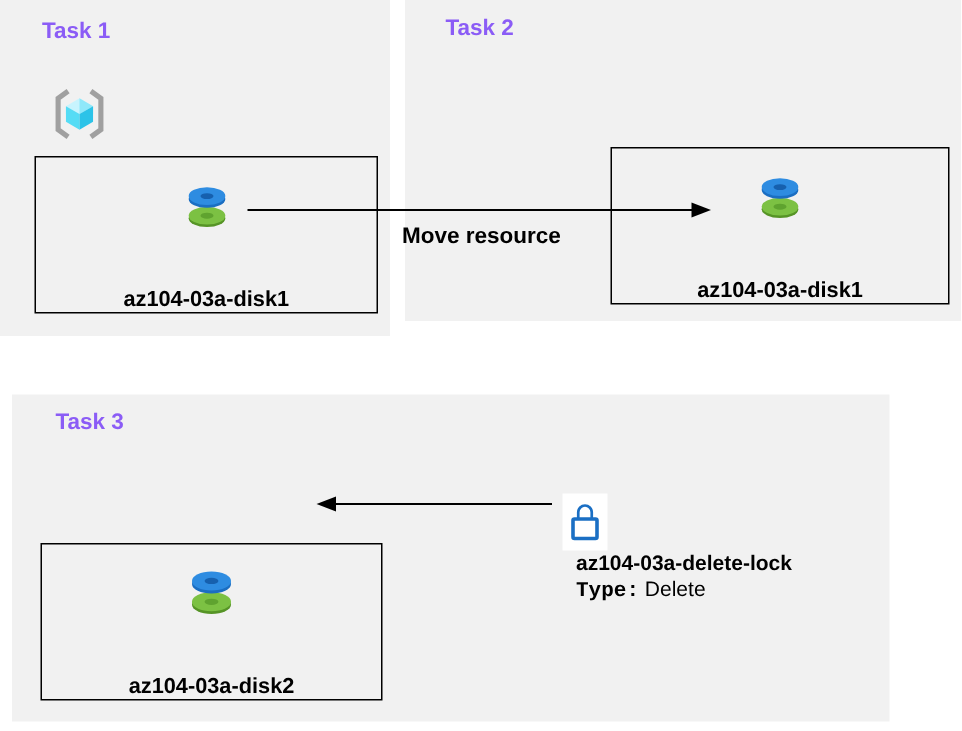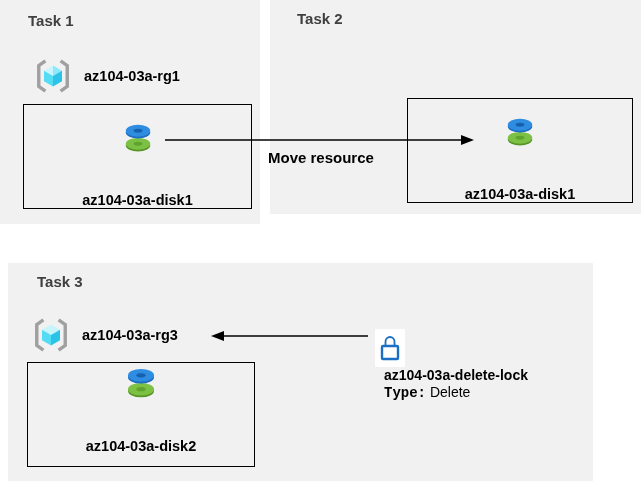--- a/index.html
+++ b/index.html
@@ -3,21 +3,21 @@
 <meta charset="utf-8">
 <style>
   html,body{margin:0;padding:0;background:#ffffff;}
   .canvas{
     position:relative;width:641px;height:487px;background:#ffffff;
     font-family:"Liberation Sans","DejaVu Sans",sans-serif;
     color:#000;overflow:hidden;
   }
   .panel{position:absolute;background:#f1f1f1;}
   .panel-title{
-    position:absolute;font-size:15px;font-weight:bold;color:#404040;
+    position:absolute;font-size:15px;font-weight:bold;color:#8b5cf6;
     white-space:nowrap;
   }
   .rg-row{position:absolute;display:flex;align-items:center;}
   .rg-icon{width:38px;height:40px;flex:0 0 auto;}
   .rg-label{font-size:14.5px;font-weight:bold;margin-left:12px;white-space:nowrap;}
   .resource-box{
     position:absolute;border:1.5px solid #000;box-sizing:border-box;
     display:flex;flex-direction:column;align-items:center;gap:32px;
   }
   .disk-icon{width:36px;height:33px;}
@@ -49,21 +49,20 @@
 
   <div class="rg-row" style="left:34px;top:56px;">
     <svg class="rg-icon" viewBox="0 0 40 40">
       <path d="M12,4 L5,9 L5,31 L12,36" fill="none" stroke="#a0a0a0" stroke-width="3.6"></path>
       <path d="M28,4 L35,9 L35,31 L28,36" fill="none" stroke="#a0a0a0" stroke-width="3.6"></path>
       <polygon points="20,9 29.5,14.5 20,20 10.5,14.5" fill="#c8f4fe"></polygon>
       <polygon points="20,9 29.5,14.5 29.5,14.5 20,20" fill="#8fe8fa"></polygon>
       <polygon points="10.5,14.5 20,20 20,31 10.5,25.5" fill="#55dcf5"></polygon>
       <polygon points="29.5,14.5 29.5,25.5 20,31 20,20" fill="#2cc3e8"></polygon>
     </svg>
-    <span class="rg-label">az104-03a-rg1</span>
   </div>
 
   <div class="resource-box" style="left:23px;top:104px;width:229px;height:105px;padding-top:17px;">
     <svg class="disk-icon" viewBox="0 0 36 33">
       <ellipse cx="18" cy="25" rx="13" ry="6.3" fill="#569426"></ellipse>
       <ellipse cx="18" cy="23.2" rx="13" ry="6.3" fill="#7cc143"></ellipse>
       <ellipse cx="18" cy="23.2" rx="4.6" ry="2.1" fill="#5fa32f"></ellipse>
       <ellipse cx="18" cy="11.3" rx="13" ry="6.3" fill="#1b6ec2"></ellipse>
       <ellipse cx="18" cy="9.3" rx="13" ry="6.3" fill="#2e8ce1"></ellipse>
       <ellipse cx="18" cy="9.3" rx="4.6" ry="2.1" fill="#1660ae"></ellipse>
@@ -85,32 +84,22 @@
       <ellipse cx="18" cy="9.3" rx="4.6" ry="2.1" fill="#1660ae"></ellipse>
     </svg>
     <div class="disk-label">az104-03a-disk1</div>
   </div>
 
   <div class="move-label" style="left:268px;top:117px;margin-top:32px;">Move resource</div>
 
   <div class="panel" style="left:8px;top:263px;width:585px;height:218px;"></div>
   <div class="panel-title" style="left:37px;top:273px;">Task 3</div>
 
-  <div class="rg-row" style="left:32px;top:315px;">
-    <svg class="rg-icon" viewBox="0 0 40 40">
-      <path d="M12,4 L5,9 L5,31 L12,36" fill="none" stroke="#a0a0a0" stroke-width="3.6"></path>
-      <path d="M28,4 L35,9 L35,31 L28,36" fill="none" stroke="#a0a0a0" stroke-width="3.6"></path>
-      <polygon points="20,9 29.5,14.5 20,20 10.5,14.5" fill="#c8f4fe"></polygon>
-      <polygon points="10.5,14.5 20,20 20,31 10.5,25.5" fill="#55dcf5"></polygon>
-      <polygon points="29.5,14.5 29.5,25.5 20,31 20,20" fill="#2cc3e8"></polygon>
-    </svg>
-    <span class="rg-label">az104-03a-rg3</span>
-  </div>
 
-  <div class="resource-box" style="left:27px;top:362px;width:228px;height:105px;padding-top:3px;">
+  <div class="resource-box" style="left:27px;top:362px;width:228px;height:105px;padding-top:15px;">
     <svg class="disk-icon" viewBox="0 0 36 33">
       <ellipse cx="18" cy="25" rx="13" ry="6.3" fill="#569426"></ellipse>
       <ellipse cx="18" cy="23.2" rx="13" ry="6.3" fill="#7cc143"></ellipse>
       <ellipse cx="18" cy="23.2" rx="4.6" ry="2.1" fill="#5fa32f"></ellipse>
       <ellipse cx="18" cy="11.3" rx="13" ry="6.3" fill="#1b6ec2"></ellipse>
       <ellipse cx="18" cy="9.3" rx="13" ry="6.3" fill="#2e8ce1"></ellipse>
       <ellipse cx="18" cy="9.3" rx="4.6" ry="2.1" fill="#1660ae"></ellipse>
     </svg>
     <div class="disk-label">az104-03a-disk2</div>
   </div>

